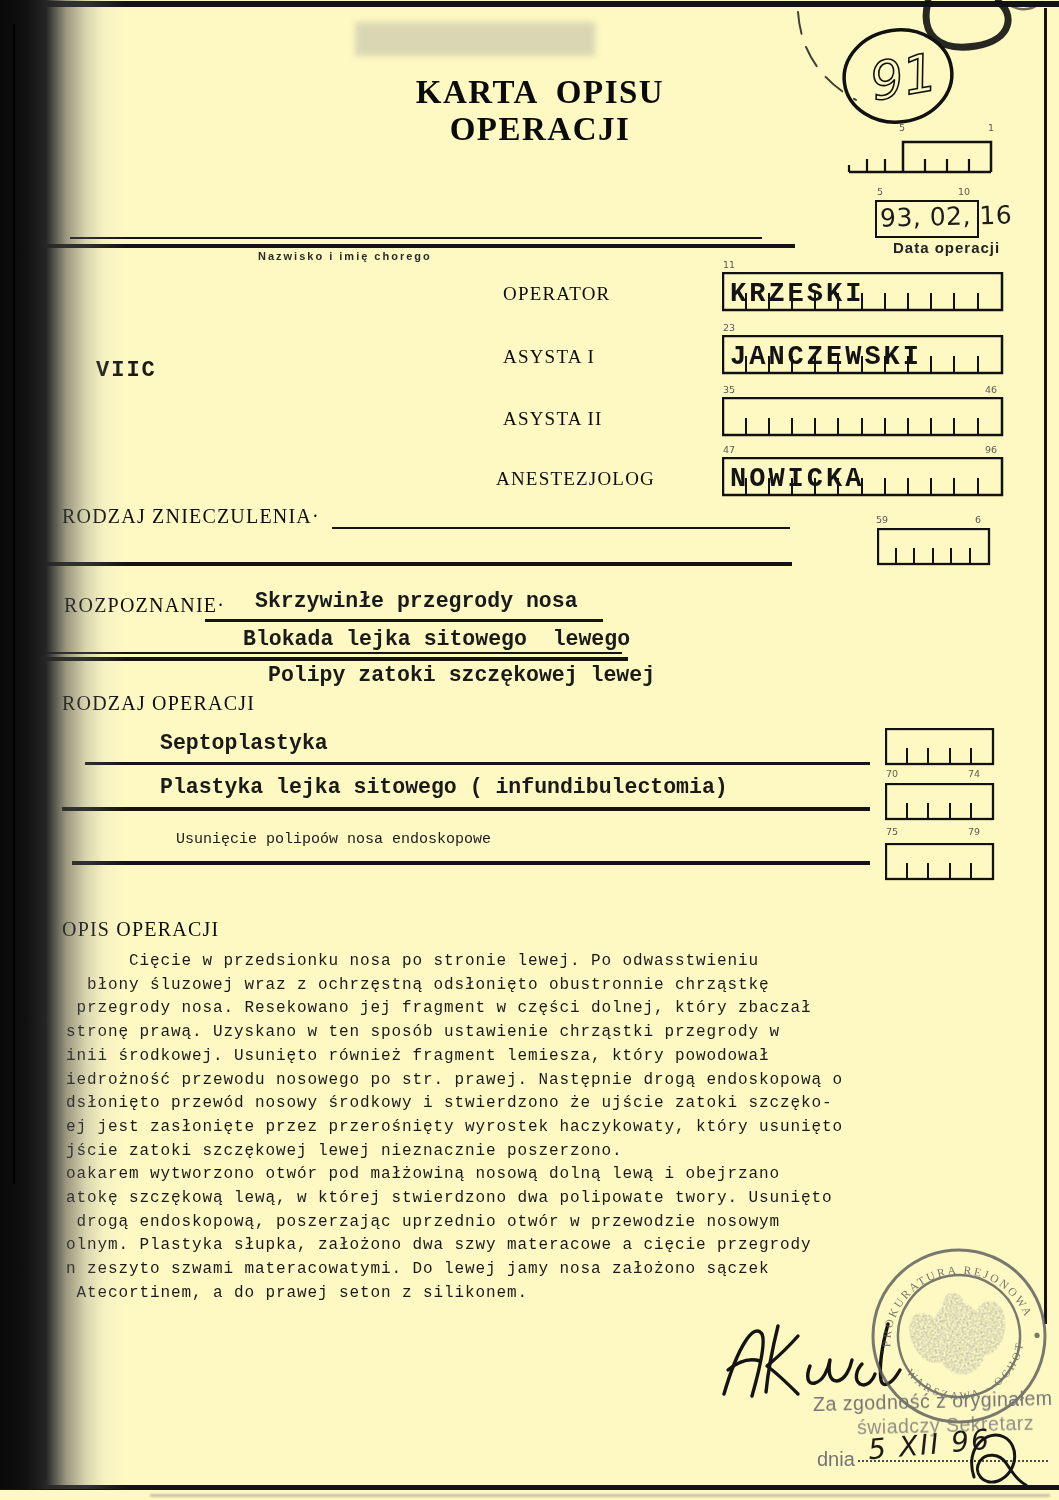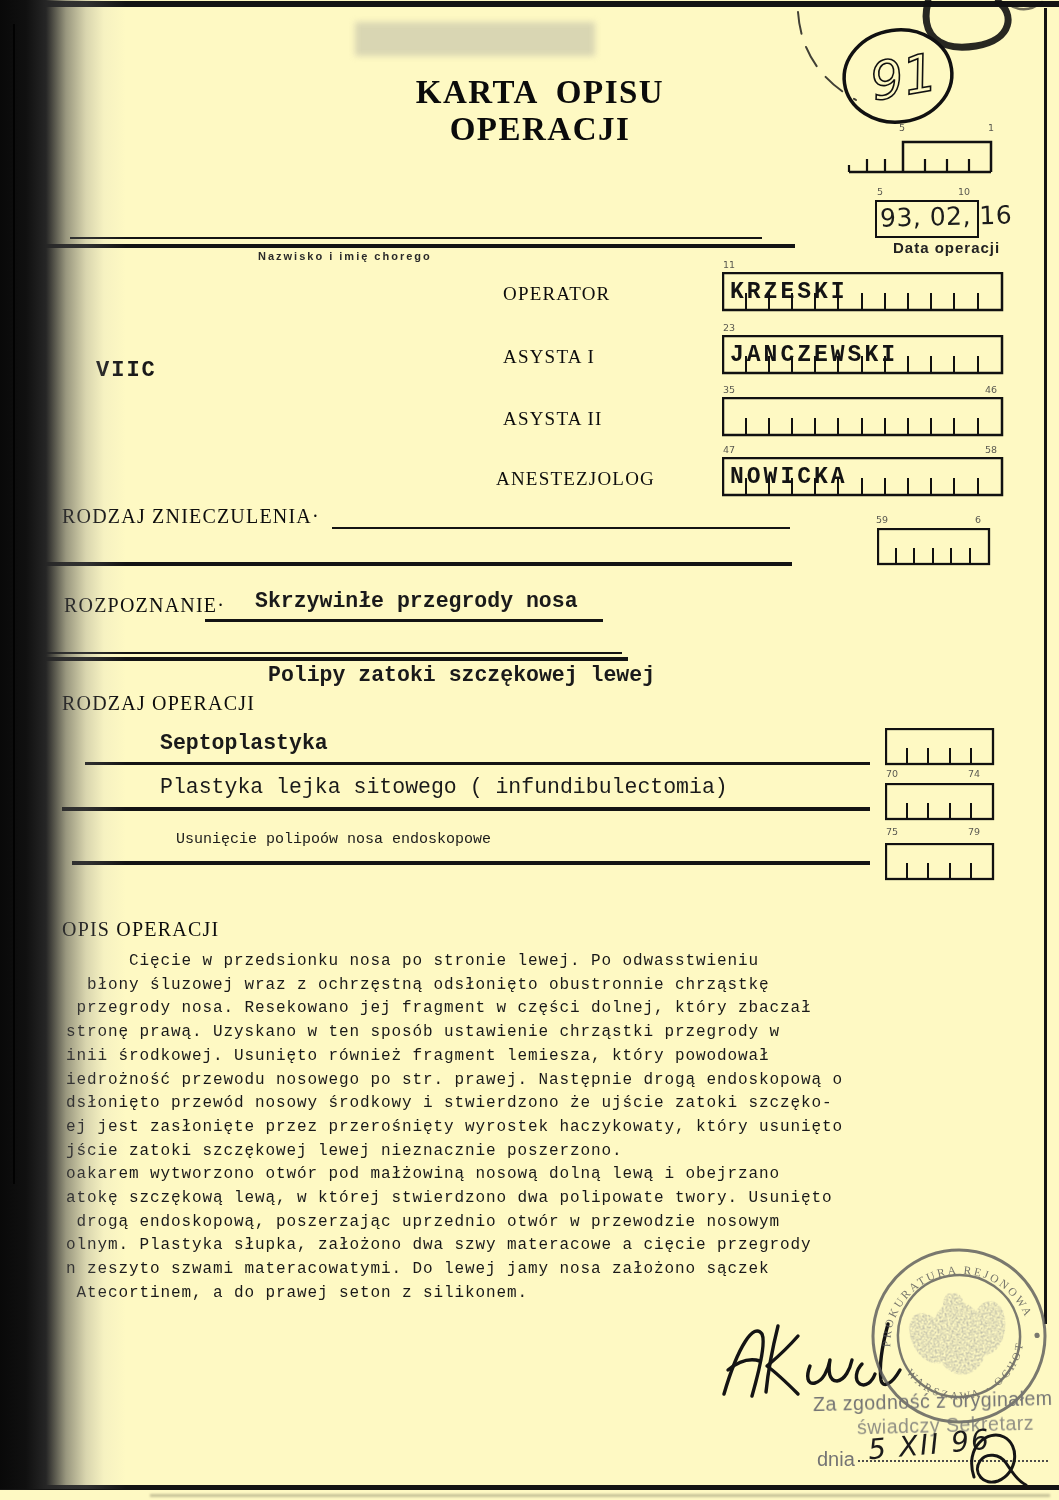--- a/index.html
+++ b/index.html
@@ -11,21 +11,21 @@
   .hl{position:absolute;background:#141414;}
   .title{font-family:"Liberation Serif","DejaVu Serif",serif;font-weight:bold;font-size:33px;
          letter-spacing:1.5px;word-spacing:9px;color:#0b0b0b;text-align:center;width:420px;
          filter:blur(.2px);}
   .formlabel{font-family:"Liberation Serif","DejaVu Serif",serif;font-weight:normal;font-size:19px;
              letter-spacing:1.2px;color:#0d0d0d;}
   .typed{font-family:"Liberation Mono","DejaVu Sans Mono",monospace;color:#1a1a1a;}
   .faintnum{position:absolute;font-size:9.5px;color:#3c3c3c;opacity:.85;
             font-family:"DejaVu Sans",sans-serif;}
   .boxval{position:absolute;font-family:"Liberation Mono","DejaVu Sans Mono",monospace;
-          font-size:23px;font-weight:bold;letter-spacing:3px;color:#141414;white-space:pre;}
+          font-size:27px;font-weight:bold;letter-spacing:3px;color:#141414;white-space:pre;}
   .descline{white-space:pre;font-size:16px;line-height:23.7px;letter-spacing:.9px;color:#191919;}
   .hand{font-family:"DejaVu Sans",sans-serif;color:#1c1c1c;}
   .graystamp{color:#747474;filter:blur(.3px);}
   .blurred{filter:blur(.6px);}
   svg{display:block;}
   .scanband{position:absolute;left:0;top:0;width:130px;height:1489px;z-index:6;pointer-events:none;
     background:linear-gradient(90deg,#090909 0px,#101010 26px,#262626 46px,
       rgba(70,70,70,.55) 66px,rgba(120,120,120,.28) 86px,rgba(175,175,175,.10) 104px,
       rgba(200,200,200,0) 126px);}
 </style>
@@ -94,54 +94,55 @@
   <div class="abs formlabel" style="left:503px;top:408px;">ASYSTA II</div>
   <span class="faintnum" style="left:723px;top:384px;">35</span>
   <span class="faintnum" style="left:985px;top:384px;">46</span>
   <svg class="abs" style="left:722px;top:397px;" width="282" height="40" viewBox="0 0 282 40">
     <rect x="1" y="1" width="279" height="37" fill="none" stroke="#111" stroke-width="2.5"></rect>
     <path d="M24 37V21 M47 37V21 M70 37V21 M93 37V21 M116 37V21 M140 37V21 M163 37V21 M186 37V21 M209 37V21 M232 37V21 M256 37V21" stroke="#111" stroke-width="2" fill="none"></path>
   </svg>
 
   <div class="abs formlabel" style="left:496px;top:468px;">ANESTEZJOLOG</div>
   <span class="faintnum" style="left:723px;top:444px;">47</span>
-  <span class="faintnum" style="left:985px;top:444px;">58</span>
+  <span class="faintnum" style="left:985px;top:444px;">96</span>
   <svg class="abs" style="left:722px;top:457px;" width="282" height="40" viewBox="0 0 282 40">
     <rect x="1" y="1" width="279" height="37" fill="none" stroke="#111" stroke-width="2.5"></rect>
     <path d="M24 37V21 M47 37V21 M70 37V21 M93 37V21 M116 37V21 M140 37V21 M163 37V21 M186 37V21 M209 37V21 M232 37V21 M256 37V21" stroke="#111" stroke-width="2" fill="none"></path>
   </svg>
   <div class="boxval" style="left:730px;top:464px;">NOWICKA</div>
 
   <div class="abs formlabel" style="left:62px;top:505px;font-size:20px;">RODZAJ ZNIECZULENIA·</div>
   <div class="hl" style="left:332px;top:527px;width:458px;height:2px;"></div>
   <span class="faintnum" style="left:876px;top:514px;">59</span>
   <span class="faintnum" style="left:975px;top:514px;">6</span>
   <svg class="abs" style="left:877px;top:528px;" width="114" height="38" viewBox="0 0 114 38">
     <rect x="1" y="1" width="111" height="35" fill="none" stroke="#111" stroke-width="2.3"></rect>
     <path d="M19 35V20 M37 35V20 M56 35V20 M74 35V20 M93 35V20" stroke="#111" stroke-width="2" fill="none"></path>
   </svg>
   <div class="hl" style="left:0;top:562px;width:792px;height:4px;"></div>
 
   <div class="abs formlabel" style="left:64px;top:594px;font-size:20px;">ROZPOZNANIE·</div>
   <div class="abs typed" style="left:255px;top:589px;font-size:21.5px;font-weight:bold;">Skrzywinłe przegrody nosa</div>
   <div class="hl" style="left:205px;top:619px;width:398px;height:3px;"></div>
+  <div class="abs typed" style="left:243px;top:627px;font-size:21.5px;font-weight:bold;white-space:pre;">Blokada lejka sitowego  lewego</div>
   <div class="hl" style="left:30px;top:652px;width:592px;height:2px;"></div>
   <div class="hl" style="left:0;top:657px;width:628px;height:4px;"></div>
   <div class="abs typed" style="left:268px;top:663px;font-size:21.5px;font-weight:bold;">Polipy zatoki szczękowej lewej</div>
 
   <div class="abs formlabel" style="left:62px;top:692px;font-size:20px;">RODZAJ OPERACJI</div>
 
   <div class="abs typed" style="left:160px;top:731px;font-size:21.5px;font-weight:bold;">Septoplastyka</div>
   <div class="hl" style="left:85px;top:762px;width:785px;height:3px;"></div>
   <svg class="abs" style="left:885px;top:728px;" width="110" height="38" viewBox="0 0 110 38">
     <rect x="1" y="1" width="107" height="35" fill="none" stroke="#111" stroke-width="2.3"></rect>
     <path d="M22 35V20 M43 35V20 M65 35V20 M86 35V20" stroke="#111" stroke-width="2" fill="none"></path>
   </svg>
 
-  <div class="abs typed" style="left:160px;top:775px;font-size:21.5px;font-weight:normal;">Plastyka lejka sitowego ( infundibulectomia)</div>
+  <div class="abs typed" style="left:160px;top:775px;font-size:21.5px;font-weight:bold;">Plastyka lejka sitowego ( infundibulectomia)</div>
   <span class="faintnum" style="left:886px;top:768px;">70</span>
   <span class="faintnum" style="left:968px;top:768px;">74</span>
   <div class="hl" style="left:62px;top:807px;width:808px;height:4px;"></div>
   <svg class="abs" style="left:885px;top:783px;" width="110" height="38" viewBox="0 0 110 38">
     <rect x="1" y="1" width="107" height="35" fill="none" stroke="#111" stroke-width="2.3"></rect>
     <path d="M22 35V20 M43 35V20 M65 35V20 M86 35V20" stroke="#111" stroke-width="2" fill="none"></path>
   </svg>
 
   <div class="abs typed" style="left:176px;top:831px;font-size:15px;font-weight:normal;">Usunięcie polipoów nosa endoskopowe</div>
   <span class="faintnum" style="left:886px;top:826px;">75</span>

